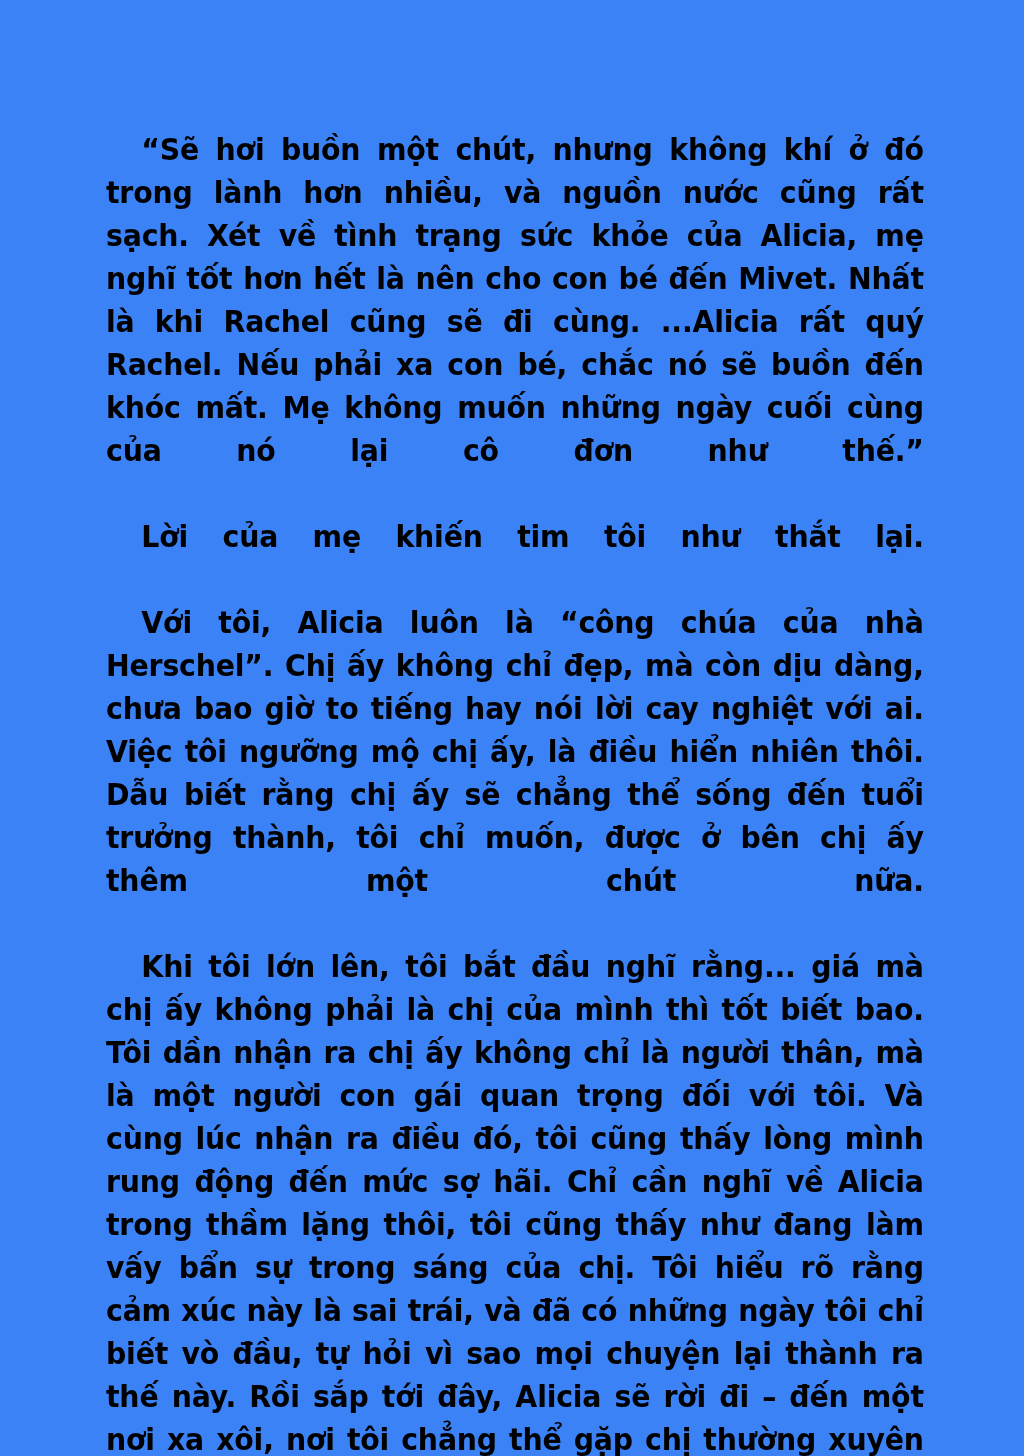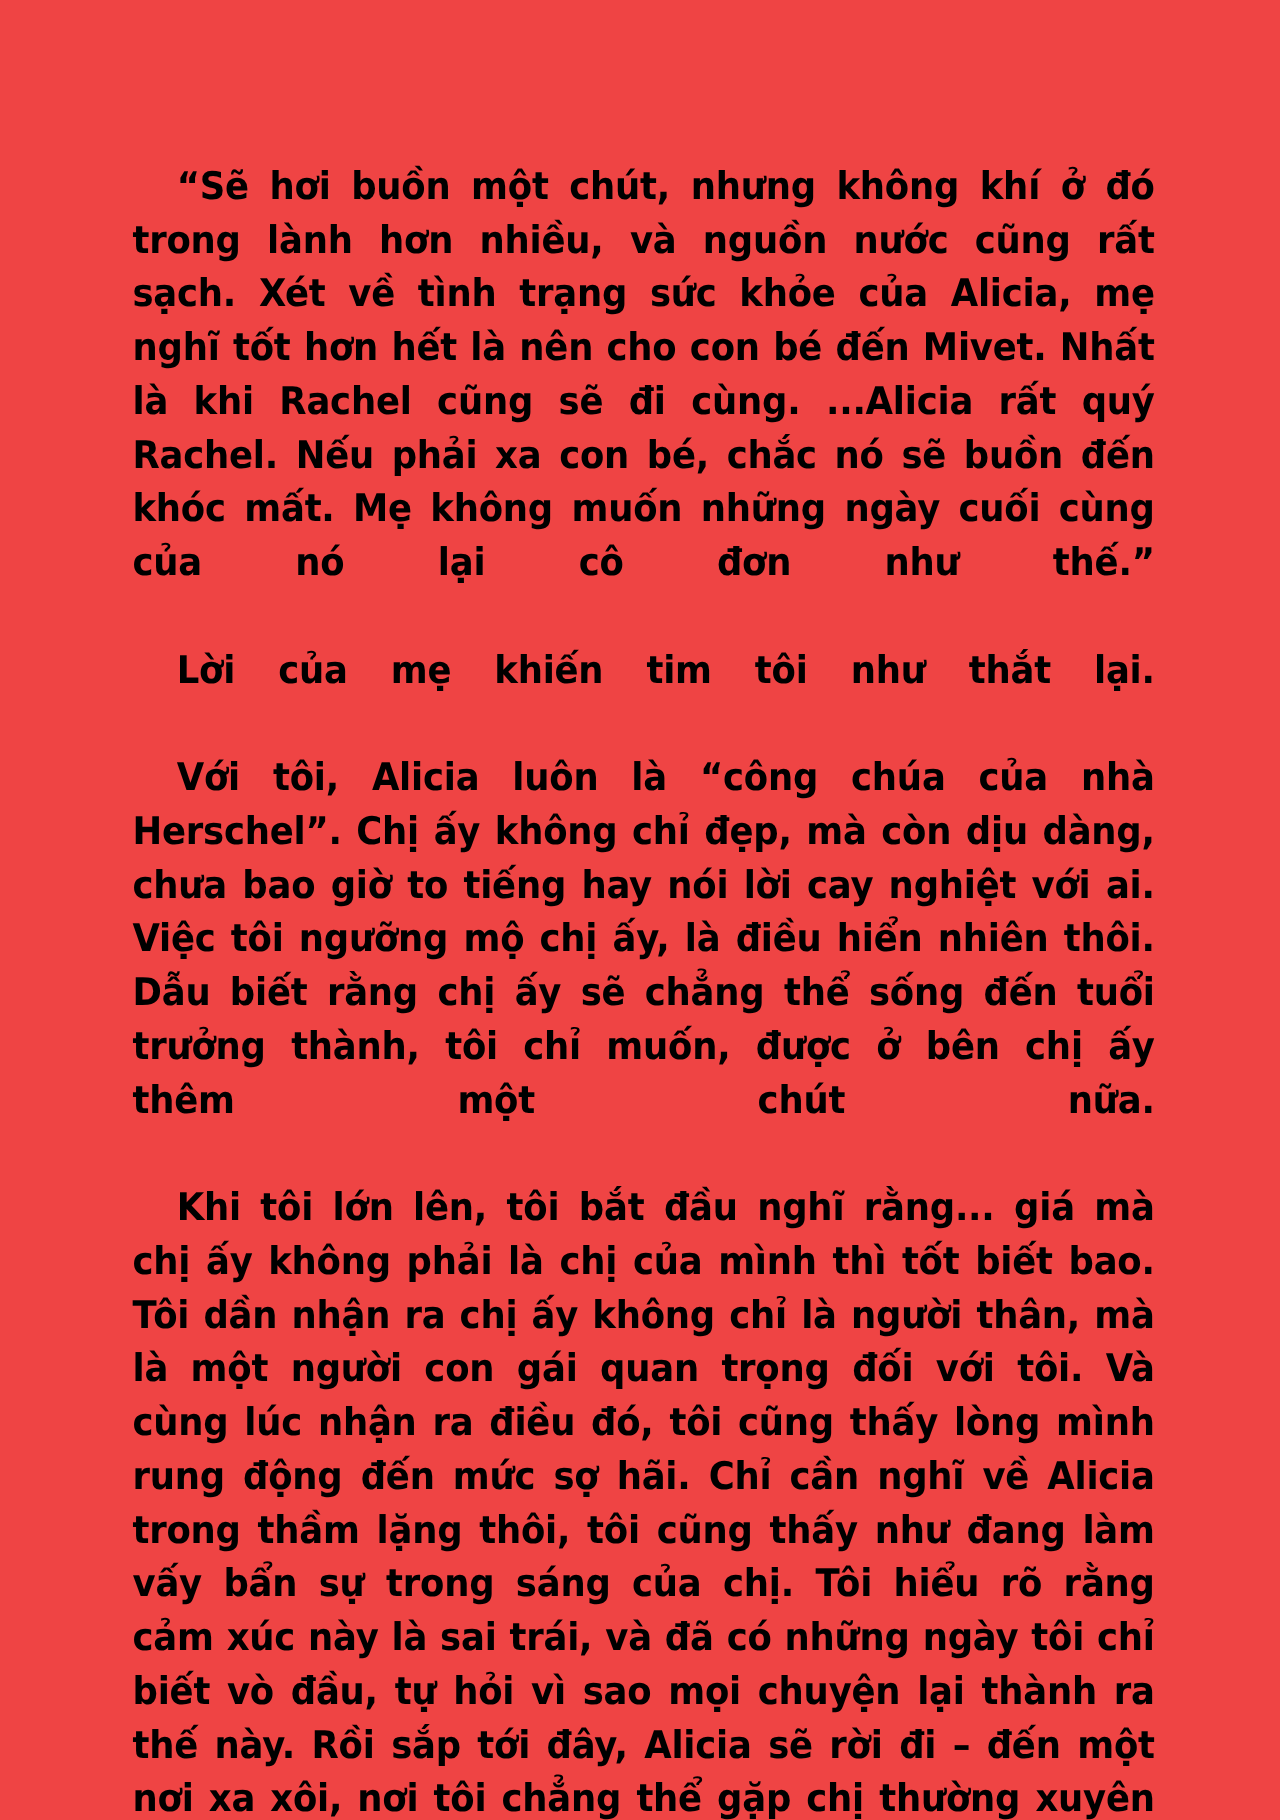--- a/index.html
+++ b/index.html
@@ -11,21 +11,21 @@
     width: 1024px;
     height: 1456px;
     overflow: hidden;
     font-family: "DejaVu Sans", sans-serif;
   }
 
   #page {
     position: relative;
     width: 1024px;
     height: 1456px;
-    background: #ef4444;
+    background: #3b82f6;
   }
 
   #text-block {
     position: absolute;
     left: 106px;
     top: 128px;
     width: 818px;
   }
 
   .para {

